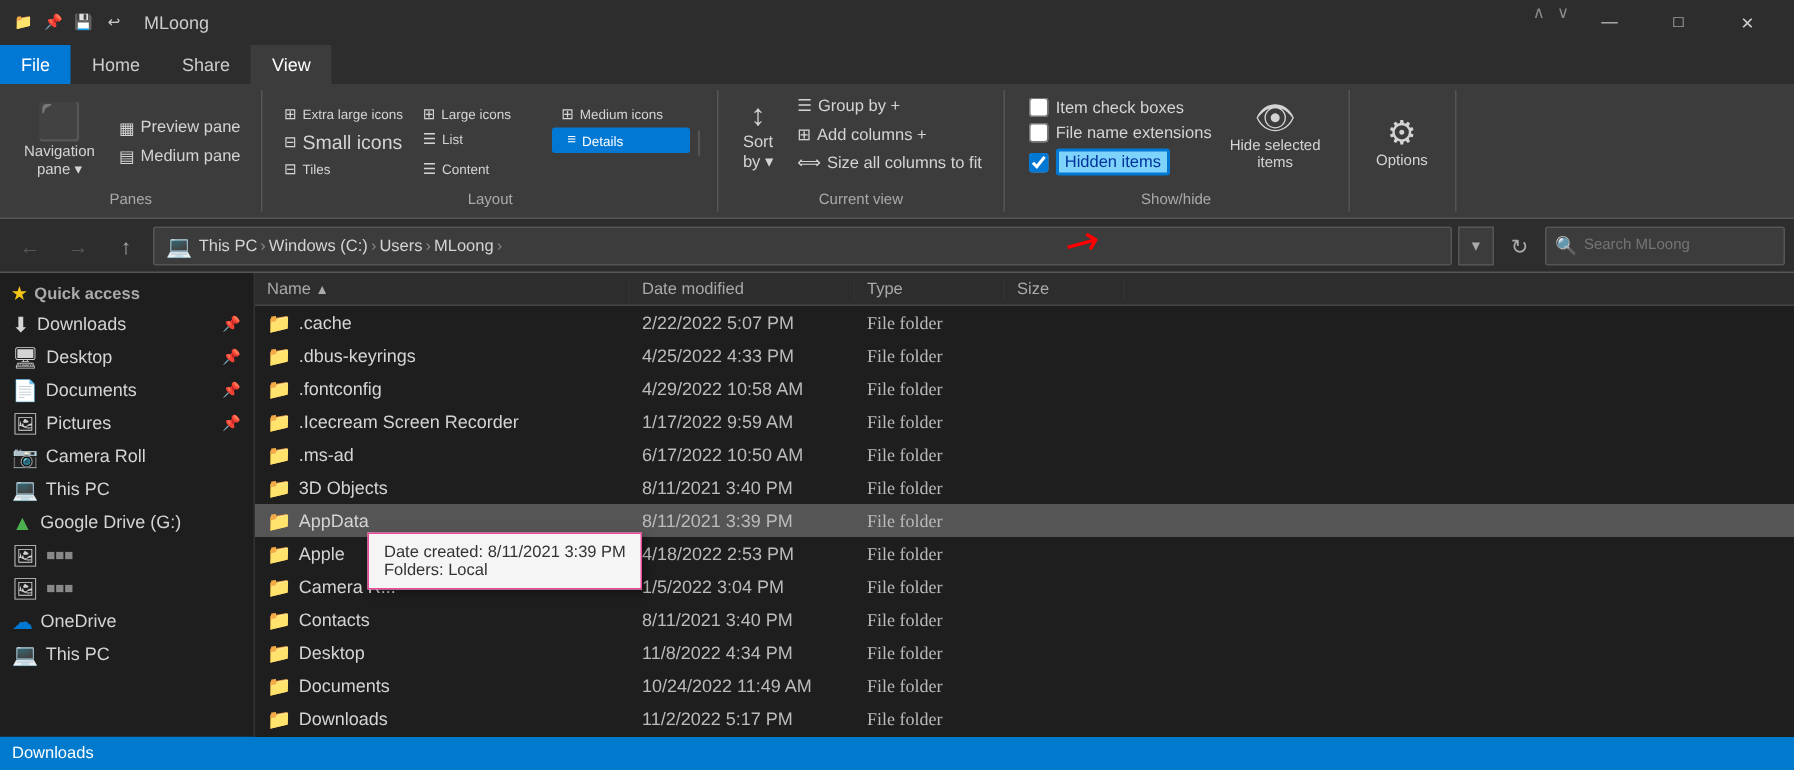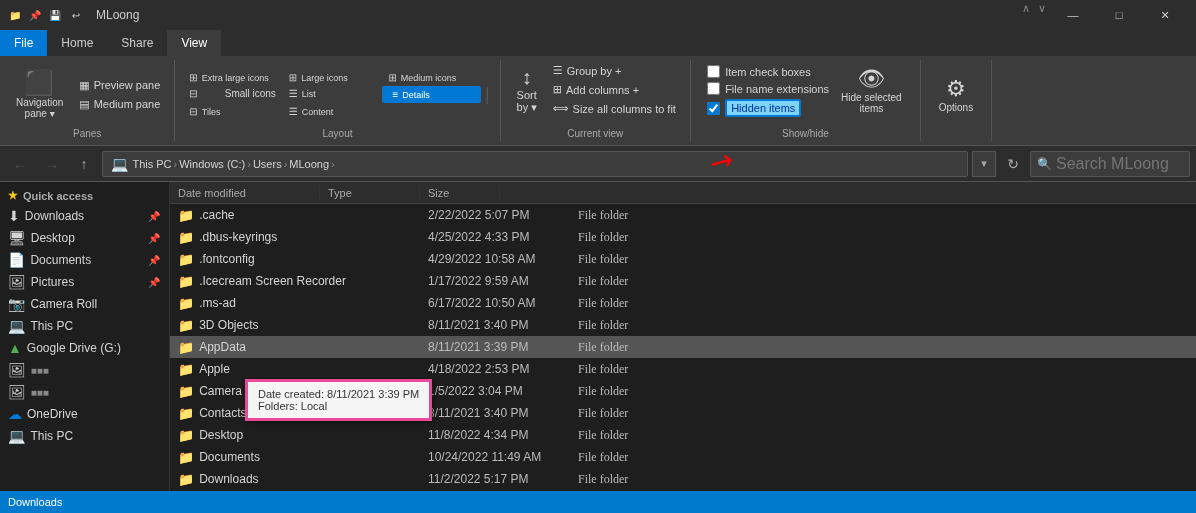--- a/index.html
+++ b/index.html
@@ -45,21 +45,21 @@
     
     .address-bar { background: #2d2d2d; height: 36px; display: flex; align-items: center; padding: 0 6px; gap: 4px; border-bottom: 1px solid #555; }
     .nav-btn { width: 28px; height: 28px; display: flex; align-items: center; justify-content: center; color: #aaa; cursor: pointer; border-radius: 2px; font-size: 14px; }
     .nav-btn.disabled { color: #555; cursor: default; }
     .address-path { flex: 1; background: #3c3c3c; border: 1px solid #555; height: 26px; display: flex; align-items: center; padding: 0 8px; border-radius: 2px; }
     .path-segment { color: #d4d4d4; font-size: 11px; cursor: pointer; }
     .path-sep { color: #888; margin: 0 2px; font-size: 11px; }
     .dropdown-btn { width: 24px; height: 26px; display: flex; align-items: center; justify-content: center; background: #3c3c3c; border: 1px solid #555; color: #aaa; cursor: pointer; font-size: 11px; }
     .refresh-btn { width: 26px; height: 26px; display: flex; align-items: center; justify-content: center; color: #aaa; cursor: pointer; font-size: 14px; }
     .search-box { width: 160px; height: 26px; background: #3c3c3c; border: 1px solid #555; display: flex; align-items: center; padding: 0 6px; gap: 4px; border-radius: 2px; }
-    .search-box input { background: transparent; border: none; color: #d4d4d4; font-size: 16px; outline: none; flex: 1; width: 100%; }
+    .search-box input { background: transparent; border: none; color: #d4d4d4; font-size: 10px; outline: none; flex: 1; width: 100%; }
     .search-icon { color: #888; font-size: 12px; }
 
     
     .main { display: flex; height: calc(513px - 30px - 26px - 90px - 36px - 22px); }
 
     
     .sidebar { width: 170px; background: #1e1e1e; border-right: 1px solid #333; overflow-y: auto; padding: 4px 0; }
     .sidebar-item { display: flex; align-items: center; padding: 3px 8px; cursor: pointer; font-size: 12px; color: #d4d4d4; gap: 5px; }
     .sidebar-item.section-header { color: #aaa; font-weight: 600; font-size: 11px; }
     .sidebar-item .item-icon { font-size: 14px; flex-shrink: 0; }
@@ -79,21 +79,21 @@
     .file-cell-name { width: 250px; display: flex; align-items: center; gap: 5px; }
     .file-cell-date { width: 150px; color: #bbb; }
     .file-cell-type { width: 100px; color: #bbb; font-family: Liberation Serif, serif; }
     .file-cell-size { width: 80px; color: #bbb; }
     .folder-icon { color: #f5c518; font-size: 13px; }
 
     
     .status-bar { height: 22px; background: #007acc; display: flex; align-items: center; padding: 0 8px; font-size: 11px; color: #fff; }
 
     
-    .tooltip-box { position: absolute; background: #f5f5f5; border: 3px solid #ec4899; padding: 6px 10px; font-size: 11px; color: #333; z-index: 100; box-shadow: 2px 2px 6px rgba(0,0,0,0.4); top: 355px; left: 245px; margin-top: 24px; }
+    .tooltip-box { position: absolute; background: #f5f5f5; border: 1px solid #ec4899; padding: 6px 10px; font-size: 11px; color: #333; z-index: 100; box-shadow: 2px 2px 6px rgba(0,0,0,0.4); top: 355px; left: 245px; }
 
     
     .red-arrow { position: absolute; top: 145px; left: 710px; color: red; font-size: 28px; transform: rotate(30deg); z-index: 50; pointer-events: none; }
 
     .hidden-items-highlight { background: #7dd3fc; color: #003399; border: 2px solid #0078d4; border-radius: 2px; padding: 1px 4px; }
   </style>
 </head>
 <body>
 
 <div class="title-bar">
@@ -152,21 +152,21 @@
         <div class="ribbon-btn-row" style="font-size:10px;">
           <span>⊞</span>
           <span style="font-size:9px;">Large icons</span>
         </div>
         <div class="ribbon-btn-row" style="font-size:10px;">
           <span>⊞</span>
           <span style="font-size:9px;">Medium icons</span>
         </div>
         <div class="ribbon-btn-row" style="font-size:10px;">
           <span>⊟</span>
-          <span style="font-size:10px;margin-left:23px;">Small icons</span>
+          <span style="font-size:13px;">Small icons</span>
         </div>
         <div class="ribbon-btn-row" style="font-size:10px;">
           <span>☰</span>
           <span style="font-size:9px;">List</span>
         </div>
         <div class="ribbon-btn-row details-btn" style="font-size:10px;">
           <span>≡</span>
           <span style="font-size:9px;">Details</span>
         </div>
         <div class="ribbon-btn-row" style="font-size:10px;">
@@ -319,20 +319,21 @@
       <span>OneDrive</span>
     </div>
     <div class="sidebar-item">
       <span class="item-icon">💻</span>
       <span>This PC</span>
     </div>
   </div>
 
   <div class="file-list">
     <div class="file-list-header">
+      <div class="file-col file-col-name">Name <span style="font-size:9px;">▲</span></div>
       <div class="file-col file-col-date">Date modified</div>
       <div class="file-col file-col-type">Type</div>
       <div class="file-col file-col-size">Size</div>
     </div>
 
     <div id="file-rows">
         <div class="file-row">
       <div class="file-cell file-cell-name">
         <span class="folder-icon">📁</span>
         <span>.cache</span>

